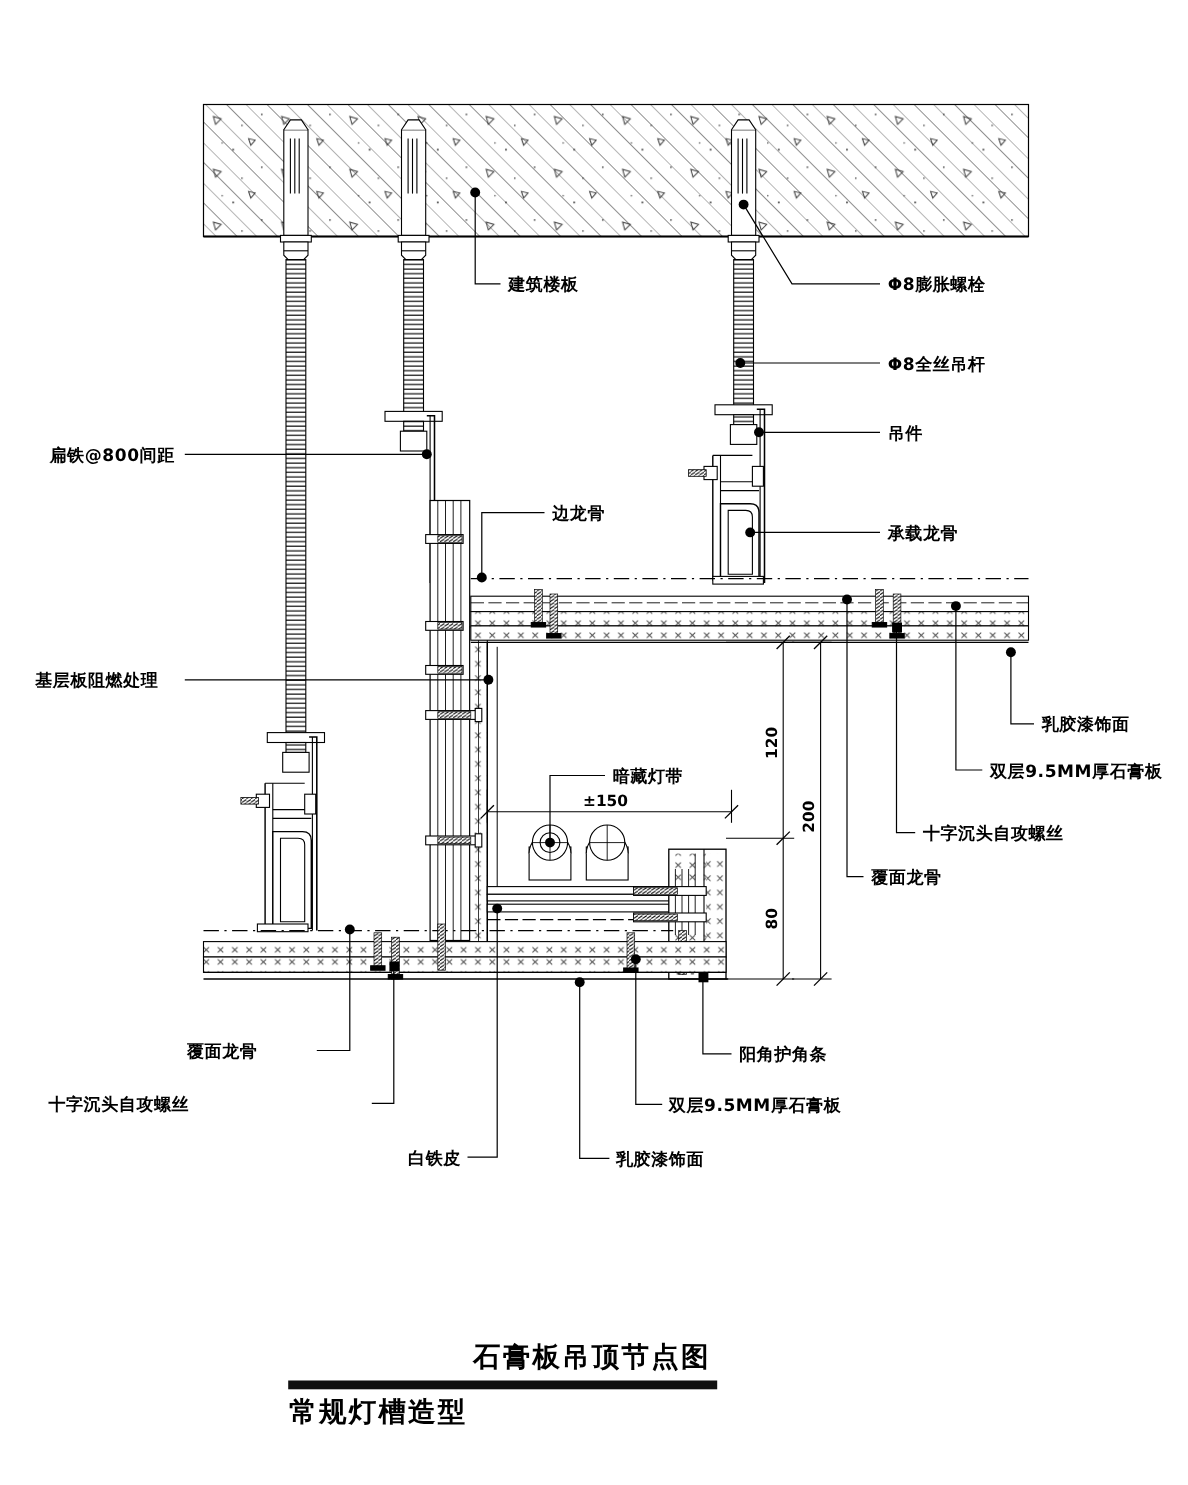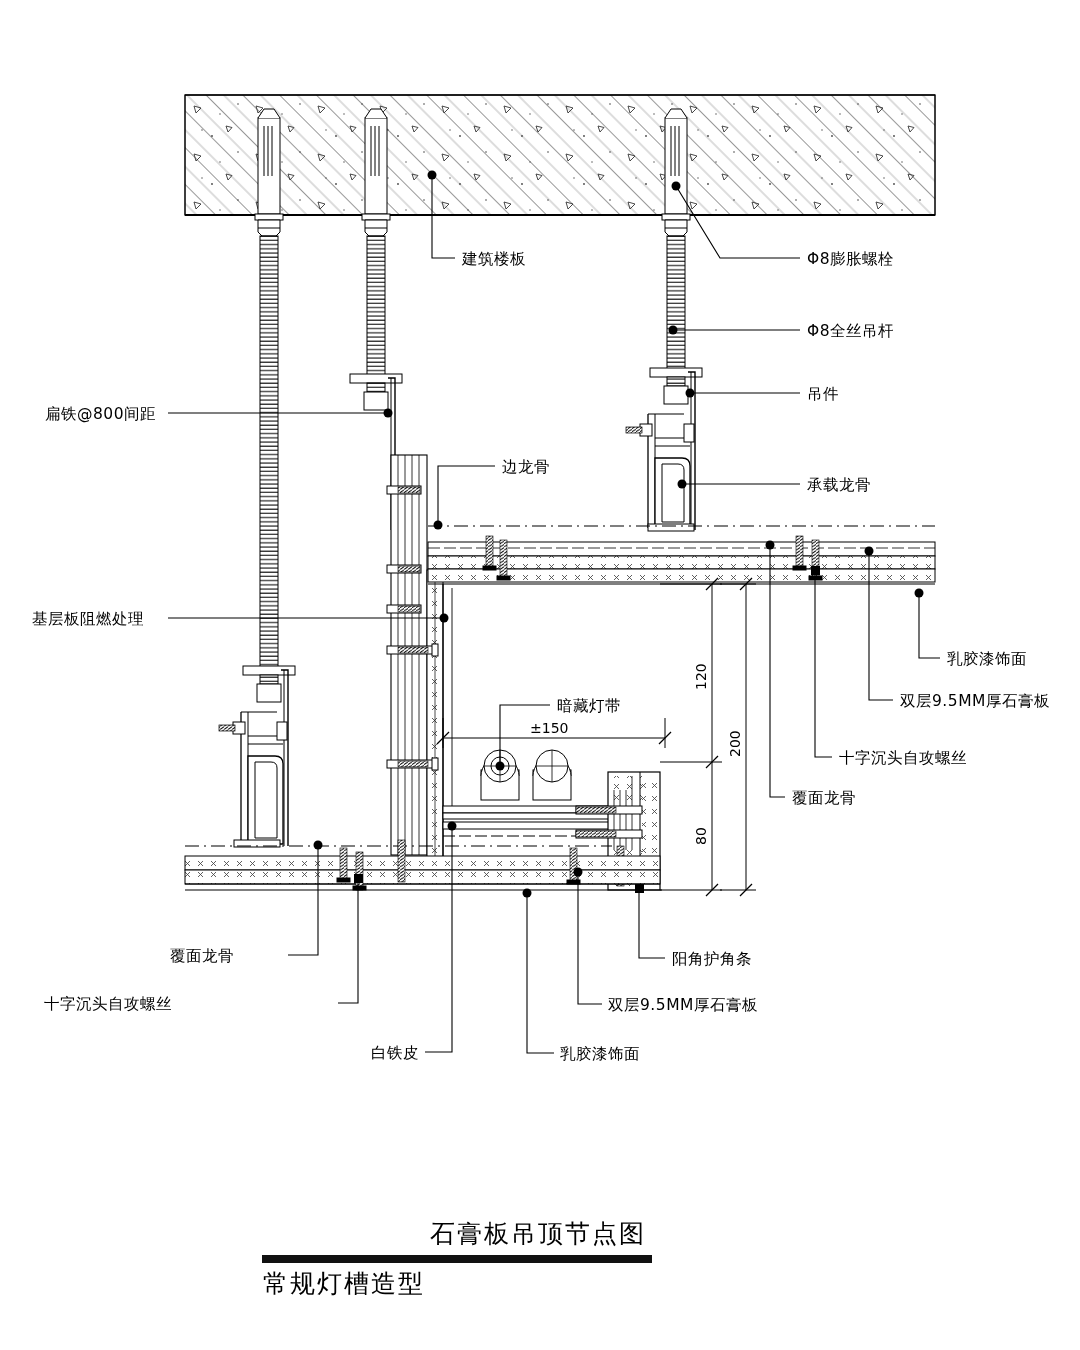--- a/index.html
+++ b/index.html
@@ -1,17 +1,17 @@
 <!DOCTYPE html>
 <html><head>
 <meta charset="utf-8">
 <style>
   html,body{margin:0;padding:0;background:#ffffff;}
   body{width:1080px;height:1350px;font-family:"Liberation Sans","DejaVu Sans",sans-serif;position:relative;overflow:hidden;}
-  #stage{position:absolute;left:0;top:0;width:1080px;height:1028px;}
+  #stage{position:absolute;left:0;top:0;width:1080px;height:1028px;font-weight:bold;}
   svg{display:block;}
   .lbl{font-family:"DejaVu Sans","Liberation Sans",sans-serif;font-size:15.5px;fill:#000;letter-spacing:0.5px;}
   .dim{font-family:"DejaVu Sans","Liberation Sans",sans-serif;font-size:14px;fill:#000;}
   .title-main{font-family:"DejaVu Sans","Liberation Sans",sans-serif;font-size:25px;fill:#000;letter-spacing:2px;}
   .title-sub{font-family:"DejaVu Sans","Liberation Sans",sans-serif;font-size:25px;fill:#000;letter-spacing:2px;}
 </style>
 </head>
 <body>
 
 <div id="stage">

